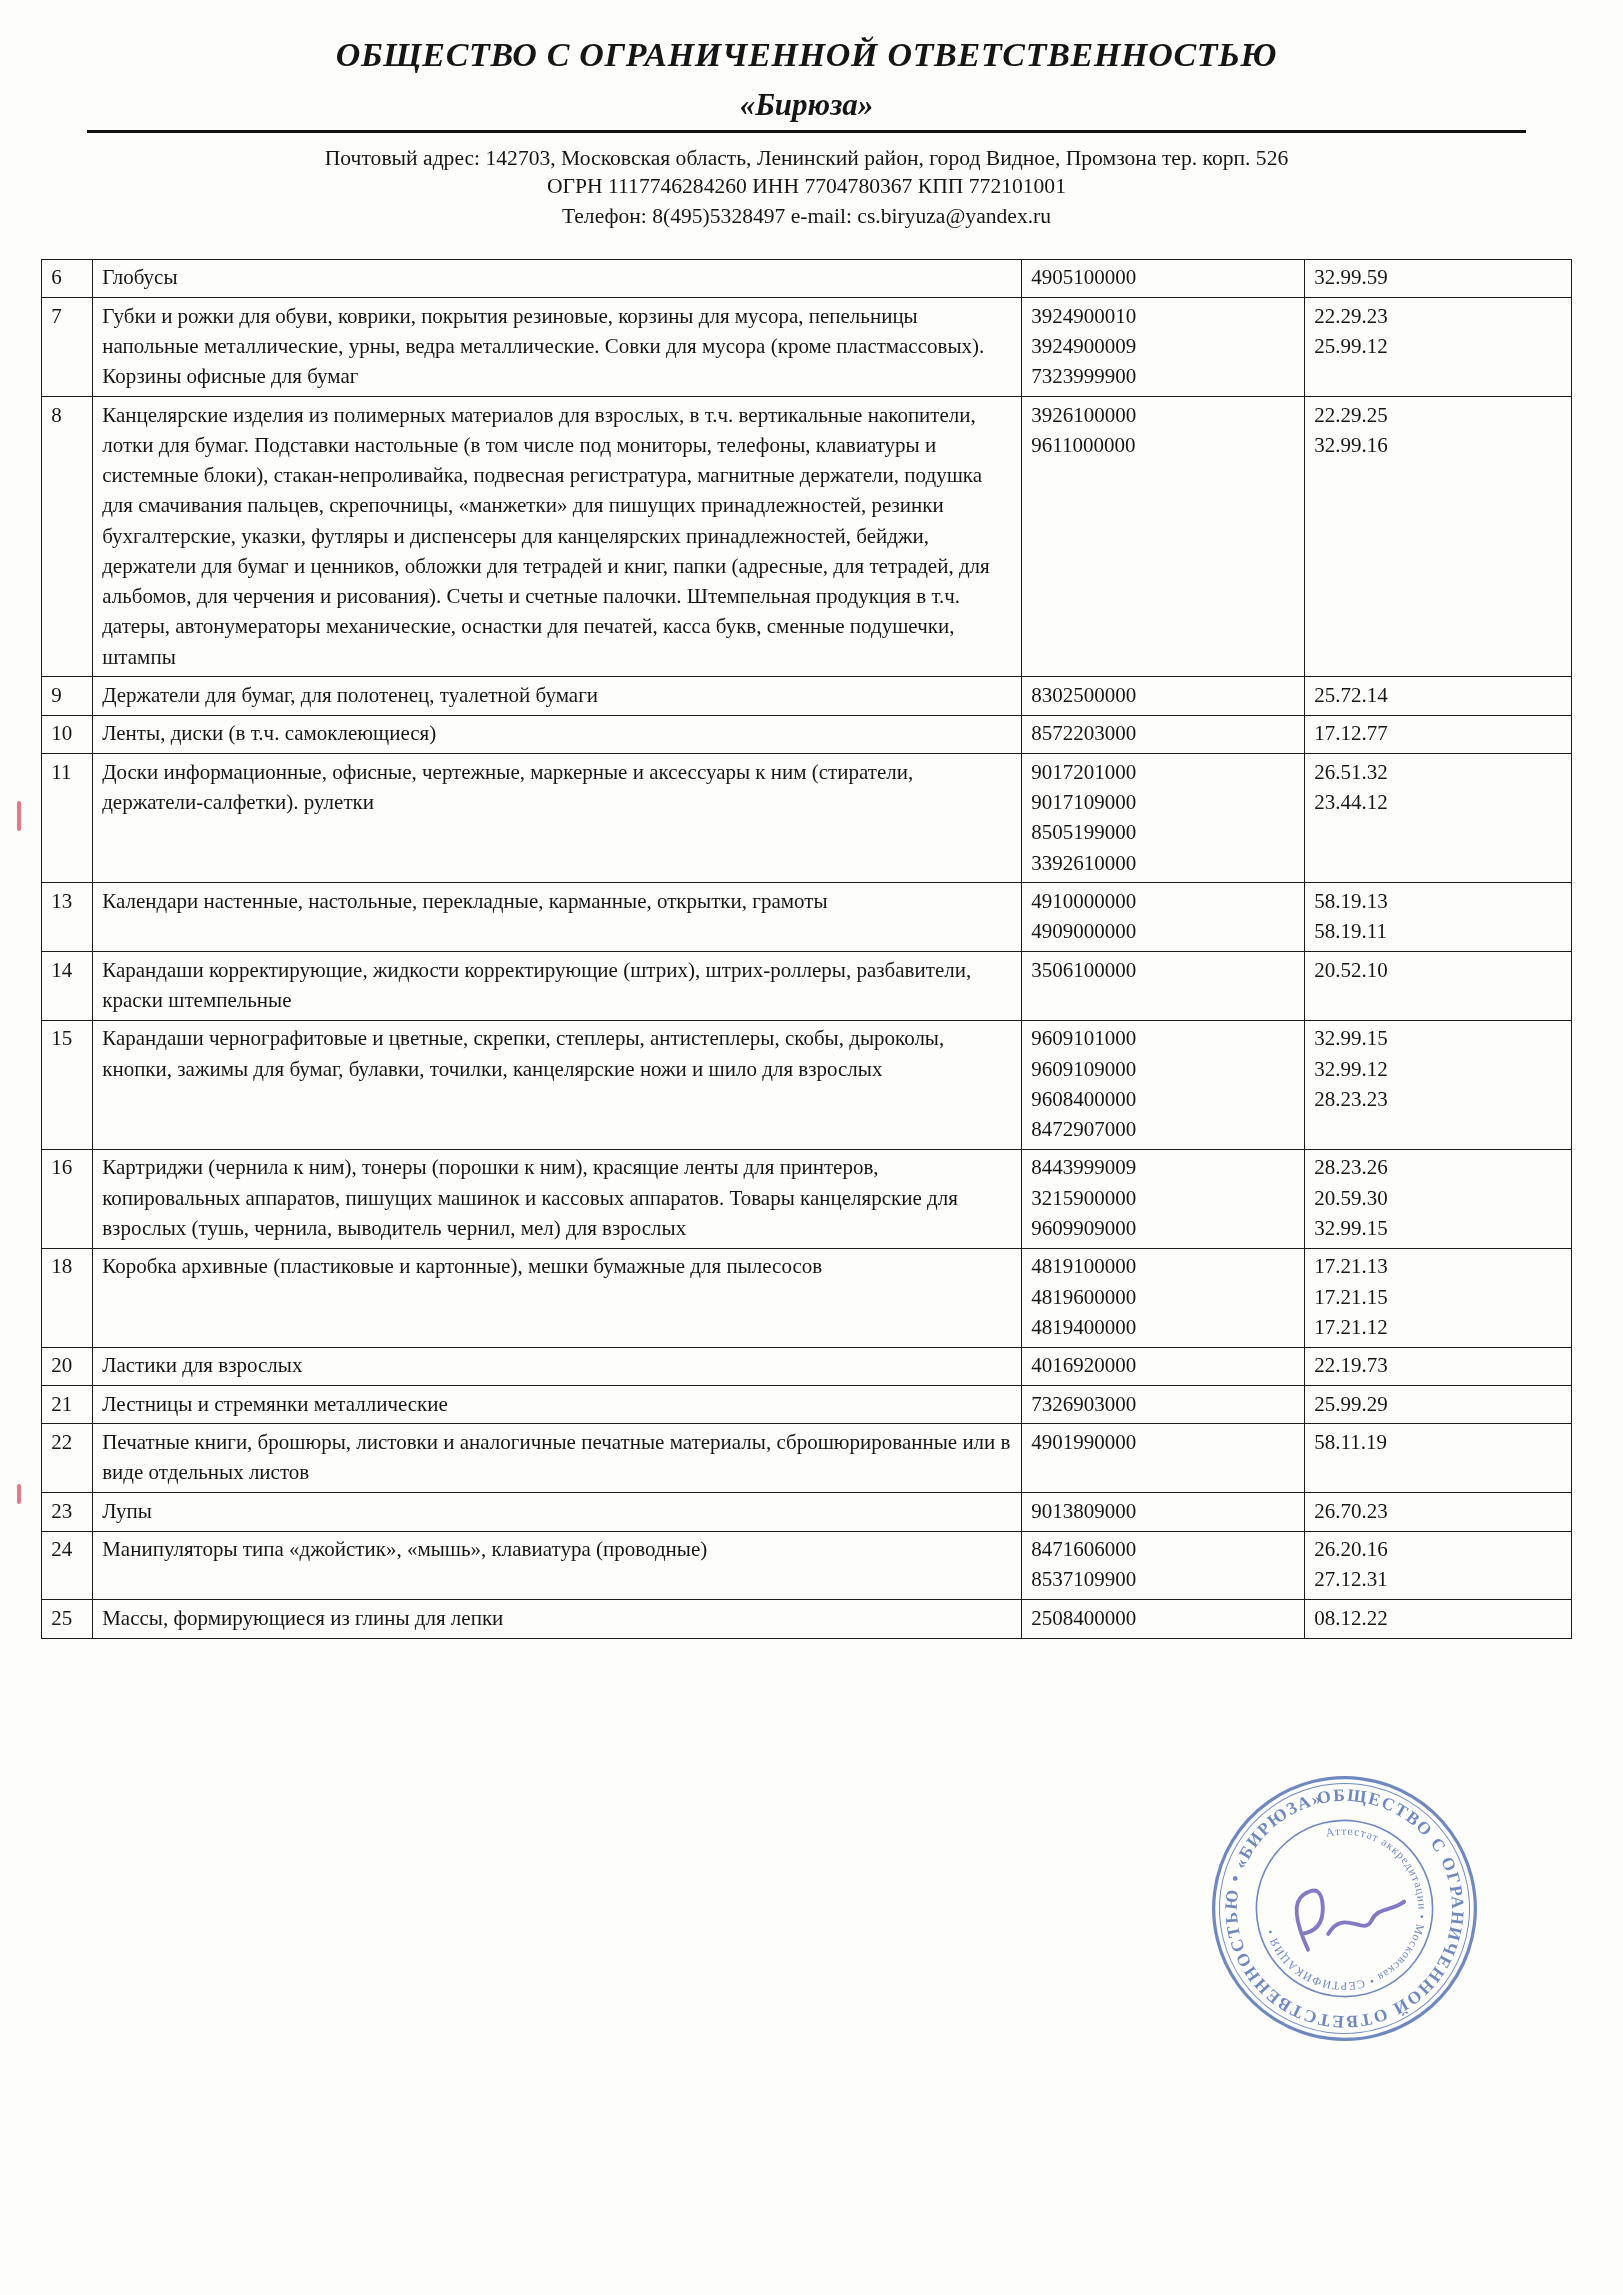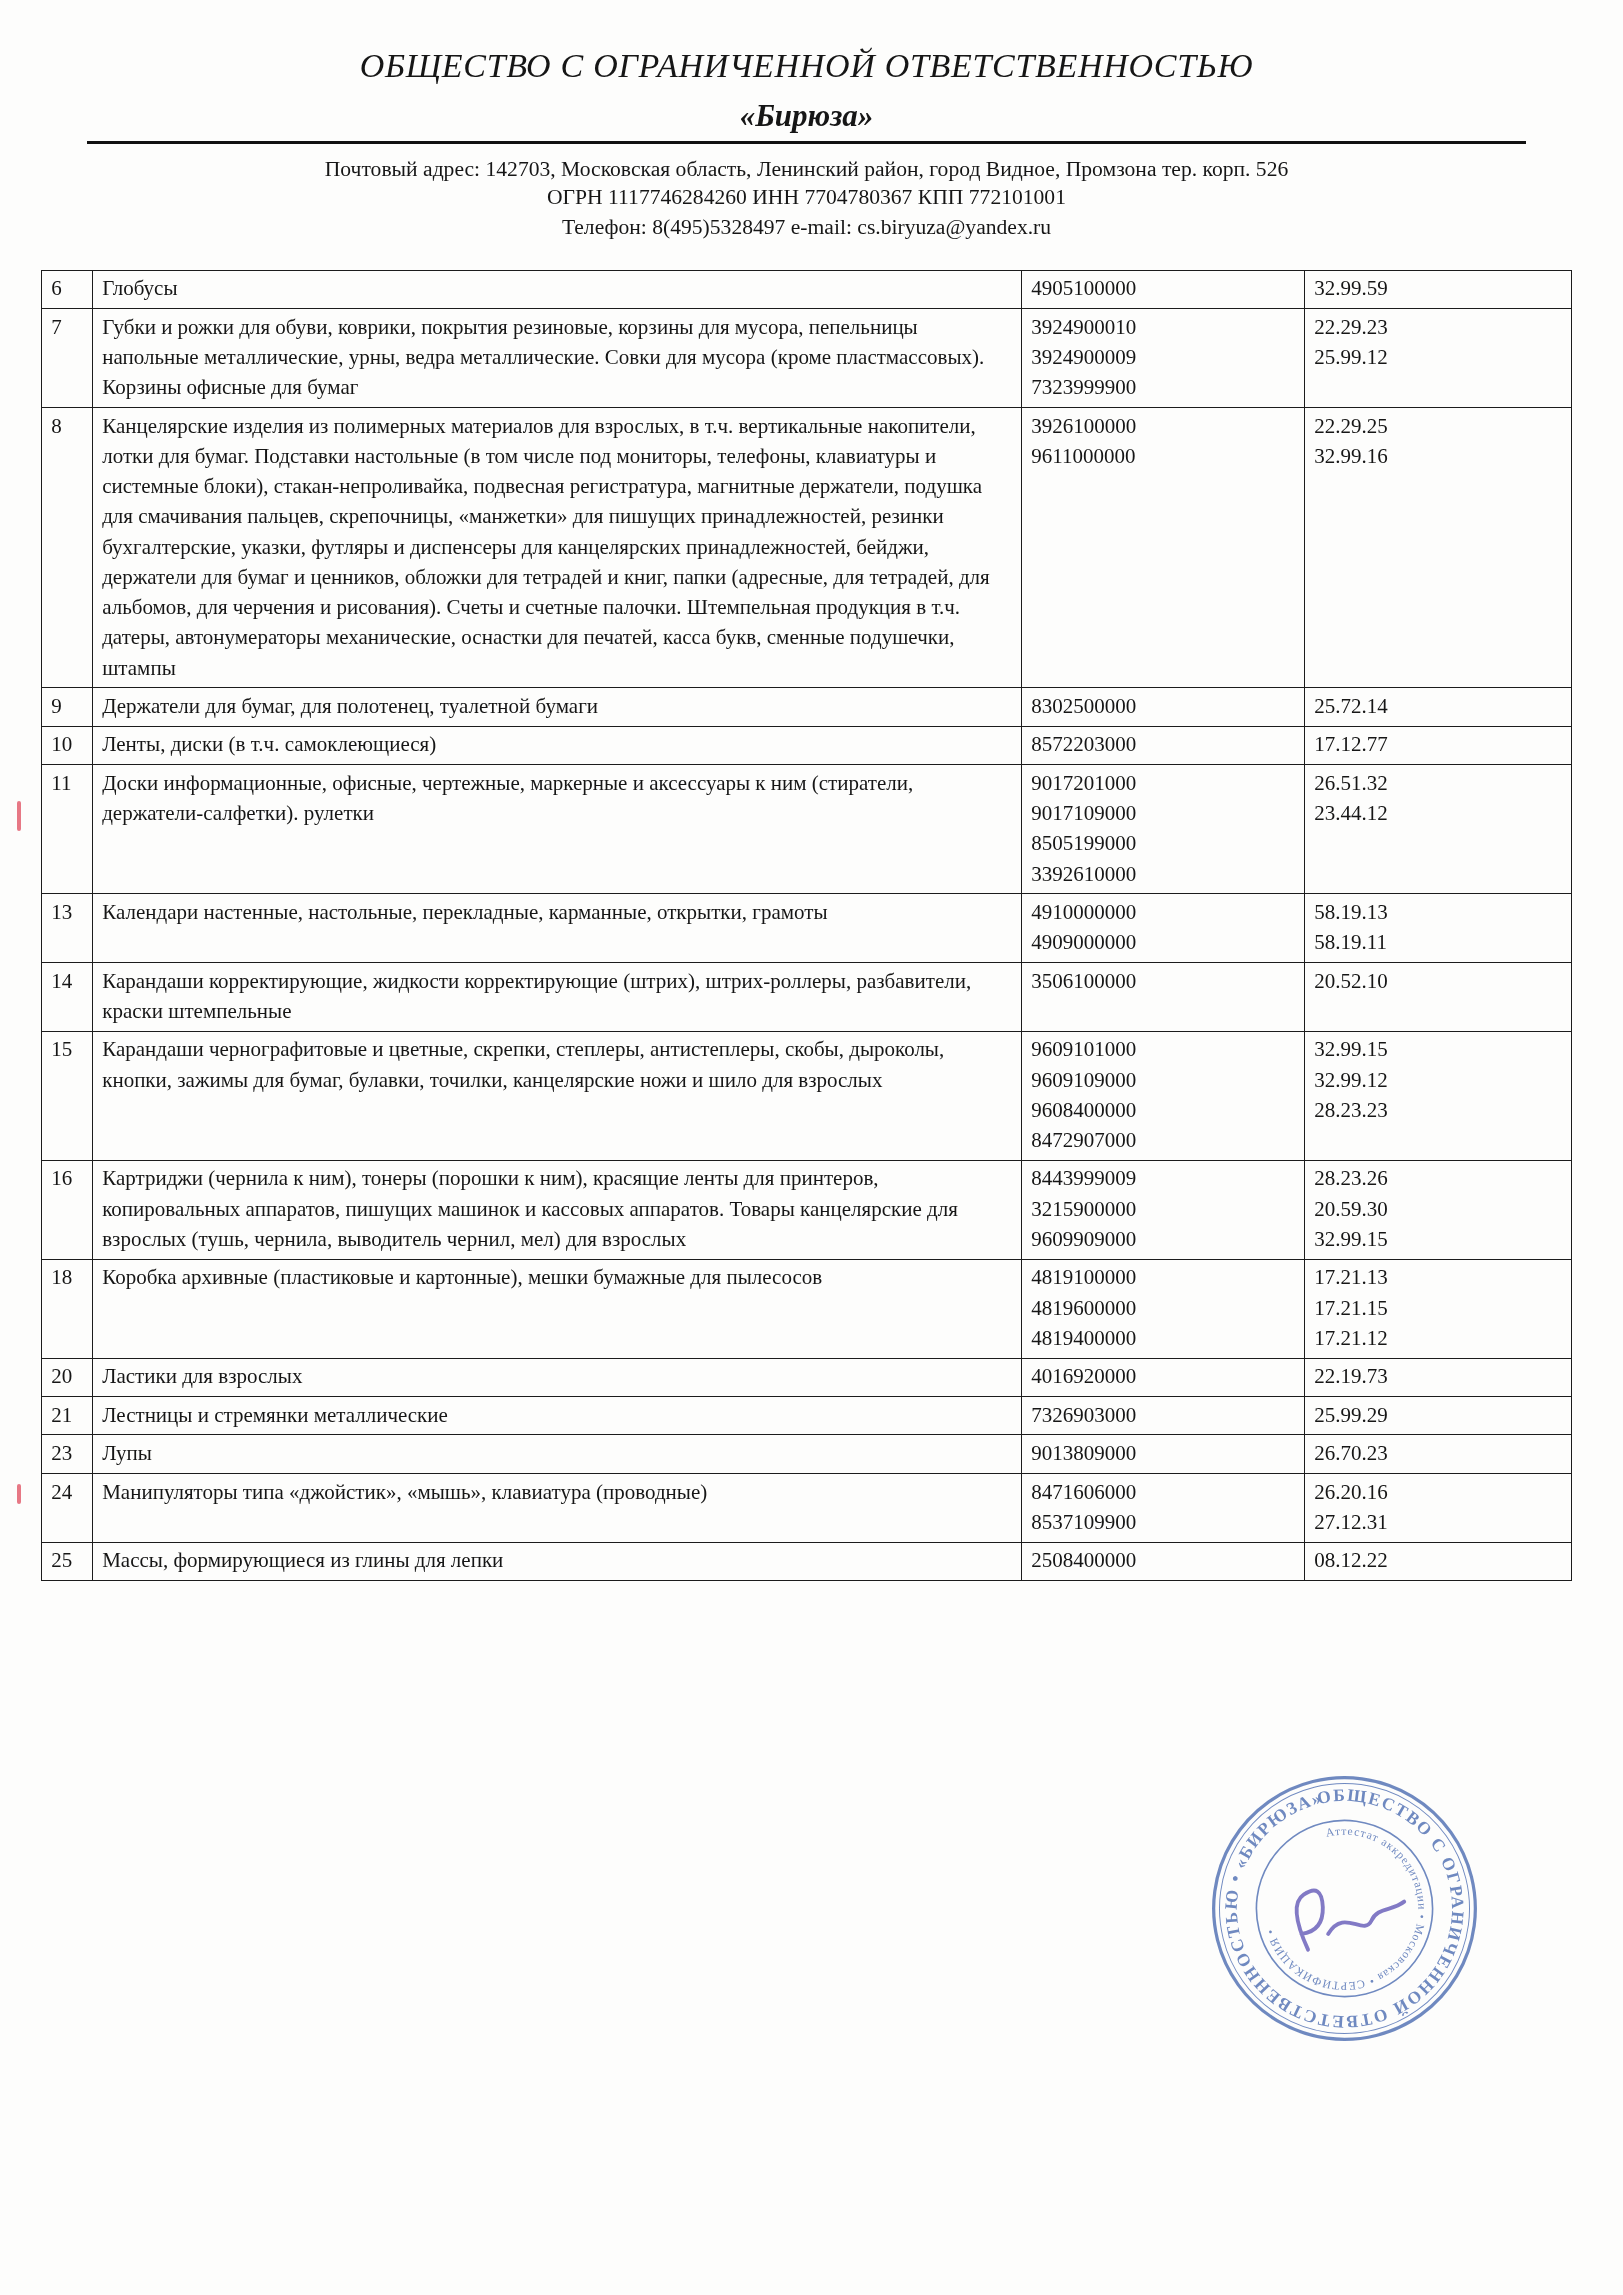--- a/index.html
+++ b/index.html
@@ -18,24 +18,24 @@
   .page {
     position: relative;
     width: 100%;
     height: 100%;
     box-sizing: border-box;
     padding: 31px 51px 0 41px;
   }
   .letterhead { text-align: center; }
   .org-type {
     font-size: 34px;
-    font-weight: normal;
+    font-weight: bold;
     font-style: italic;
     letter-spacing: 0.7px;
-    margin-top: 16px;
+    margin-top: 5px;
   }
   .org-name {
     font-size: 31px;
     font-weight: bold;
     font-style: italic;
     margin-top: 13px;
   }
   .rule {
     height: 0;
     border-bottom: 3.9px solid #111;
@@ -207,20 +207,26 @@
           <td class="c-num">20</td>
           <td class="c-desc">Ластики для взрослых</td>
           <td class="c-code">4016920000</td>
           <td class="c-okpd">22.19.73</td>
         </tr>
         <tr>
           <td class="c-num">21</td>
           <td class="c-desc">Лестницы и стремянки металлические</td>
           <td class="c-code">7326903000</td>
           <td class="c-okpd">25.99.29</td>
+        </tr>
+        <tr>
+          <td class="c-num">22</td>
+          <td class="c-desc">Печатные книги, брошюры, листовки и аналогичные печатные материалы, сброшюрированные или в виде отдельных листов</td>
+          <td class="c-code">4901990000</td>
+          <td class="c-okpd">58.11.19</td>
         </tr>
         <tr>
           <td class="c-num">23</td>
           <td class="c-desc">Лупы</td>
           <td class="c-code">9013809000</td>
           <td class="c-okpd">26.70.23</td>
         </tr>
         <tr>
           <td class="c-num">24</td>
           <td class="c-desc">Манипуляторы типа «джойстик», «мышь», клавиатура (проводные)</td>

